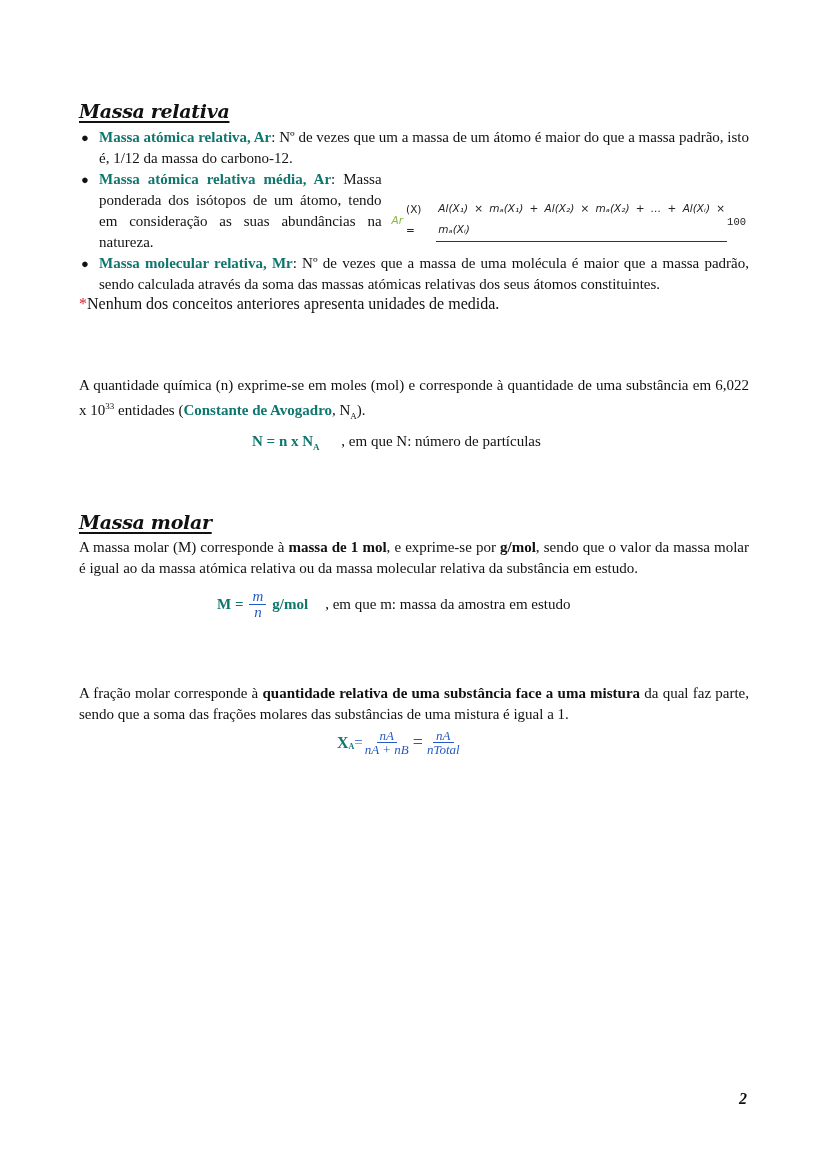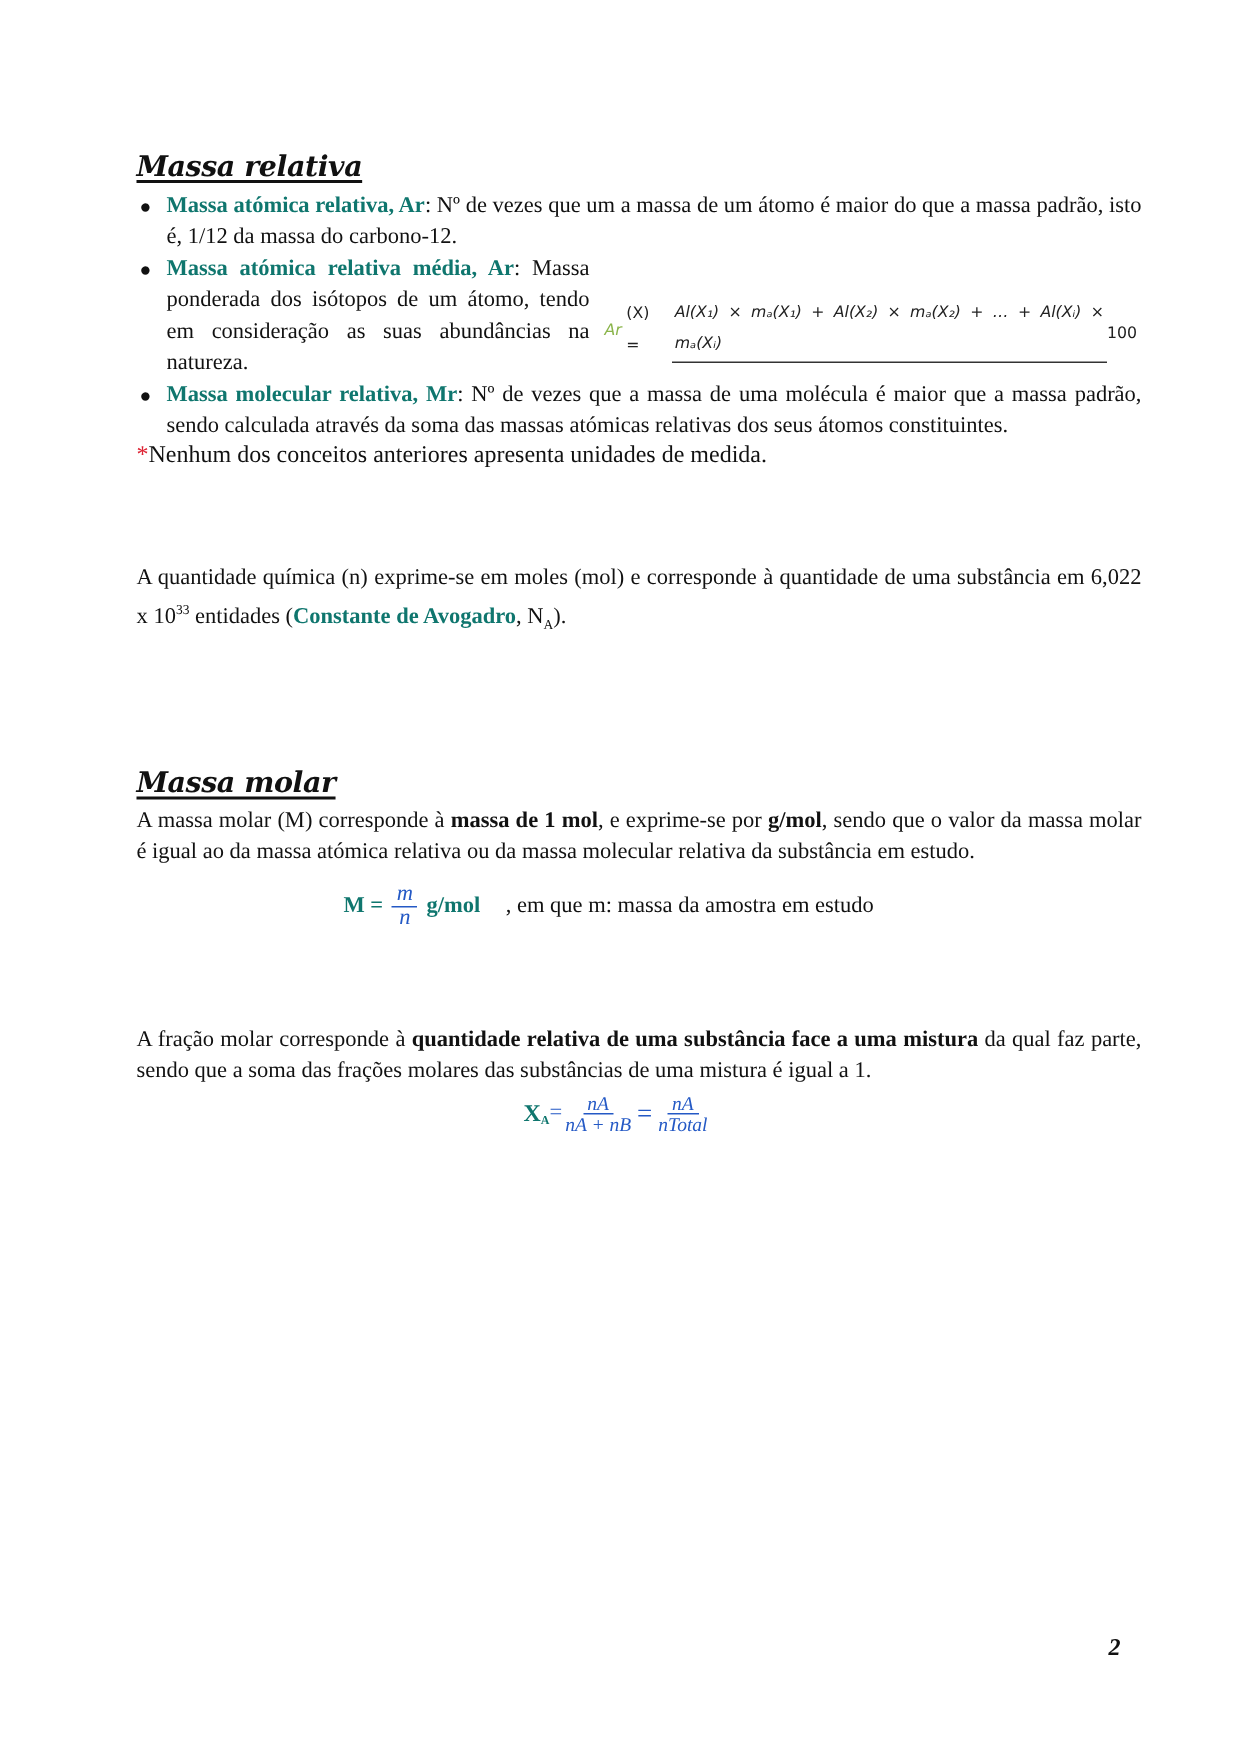--- a/index.html
+++ b/index.html
@@ -16,22 +16,22 @@
   li .bullet { position: absolute; left: 2px; top: 0; font-size: 13px; }
   .note { font-size: 16px; line-height: 16px; margin-top: 1px; }
   .note .star { color: #d23; }
   .row2 { display: flex; gap: 10px; }
   .row2 .left { width: 285px; }
   .formula-img { font-family: "DejaVu Sans", sans-serif; font-size: 10.5px; display: flex;
                  align-items: center; margin-top: 18px; color: #222; }
   .formula-img .ar { color: #8ab44a; font-style: italic; margin-right: 3px; }
   .frac { display: inline-flex; align-items: center; vertical-align: middle; margin: 0 3px; justify-content: flex-end; }
   .frac .num { border-bottom: 1px solid #333; padding: 0 2px 1px 2px; }
-  .frac .den { padding-top: 4px; }
-  .sec { position: absolute; left: 0; width: 670px; margin-left: 12px; }
+  .frac .den { padding-top: 4px; font-family: Liberation Mono, monospace; }
+  .sec { position: absolute; left: 0; width: 670px; }
   .center-formula { line-height: 24px; }
   sup, sub { font-size: 9px; }
   .pageno { position: absolute; left: 739px; top: 1090px; font-weight: bold; font-style: italic; font-size: 16px; }
   .bfrac { display: inline-flex; flex-direction: column; align-items: center; vertical-align: middle; font-style: italic; font-weight: normal; font-size: 13px; color:#2459c5; margin: 0 2px; line-height: 13px; }
   .bfrac .num { border-bottom: 1px solid #2459c5; padding: 0 3px; }
 </style>
 </head>
 <body>
 
 <div class="page">
@@ -62,20 +62,24 @@
       <li>
         <span class="bullet">●</span>
         <span class="blue">Massa molecular relativa, Mr</span><span>: Nº de vezes que a massa de uma molécula é maior que a massa padrão, sendo calculada através da soma das massas atómicas relativas dos seus átomos constituintes.</span>
       </li>
     </ul>
     <div class="note"><span class="star">*</span><span>Nenhum dos conceitos anteriores apresenta unidades de medida.</span></div>
   </div>
 
   <div class="sec" style="top:275px;">
     <p style="margin-top:2px;"><span>A quantidade química (n) exprime-se em moles (mol) e corresponde à quantidade de uma substância em 6,022 x 10</span><sup>33</sup><span> entidades (</span><span class="blue">Constante de Avogadro</span><span>, N</span><sub>A</sub><span>).</span></p>
+    <div class="center-formula" style="margin-top:2px; padding-left:173px;">
+      <span class="blue">N = n x N</span><sub class="blue">A</sub>
+      <span style="margin-left:18px;">, em que N: número de partículas</span>
+    </div>
   </div>
 
   <div class="sec" style="top:411px;">
     <h2 class="heading">Massa molar</h2>
     <p style="margin-top:2px;"><span>A massa molar (M) corresponde à </span><b>massa de 1 mol</b><span>, e exprime-se por </span><b>g/mol</b><span>, sendo que o valor da massa molar é igual ao da massa atómica relativa ou da massa molecular relativa da substância em estudo.</span></p>
     <div style="margin-top:10px; padding-left:138px; display:flex; align-items:center;">
       <span class="blue">M =</span>
       <span class="bfrac" style="margin:0 6px; font-size:15px; line-height:15px;">
         <span class="num" style="border-bottom:1px solid #2459c5;">m</span>
         <span>n</span>

